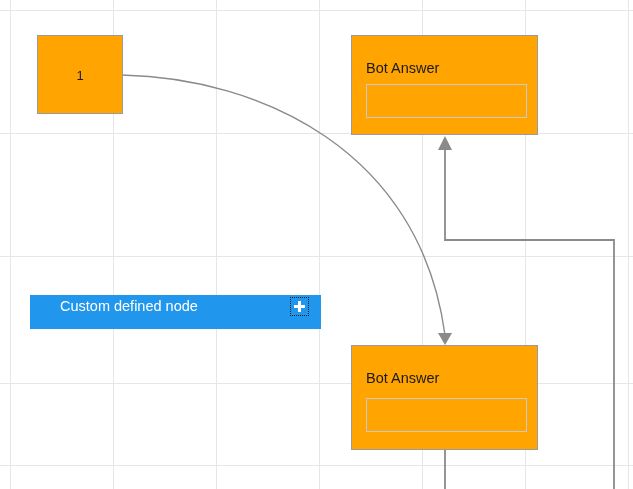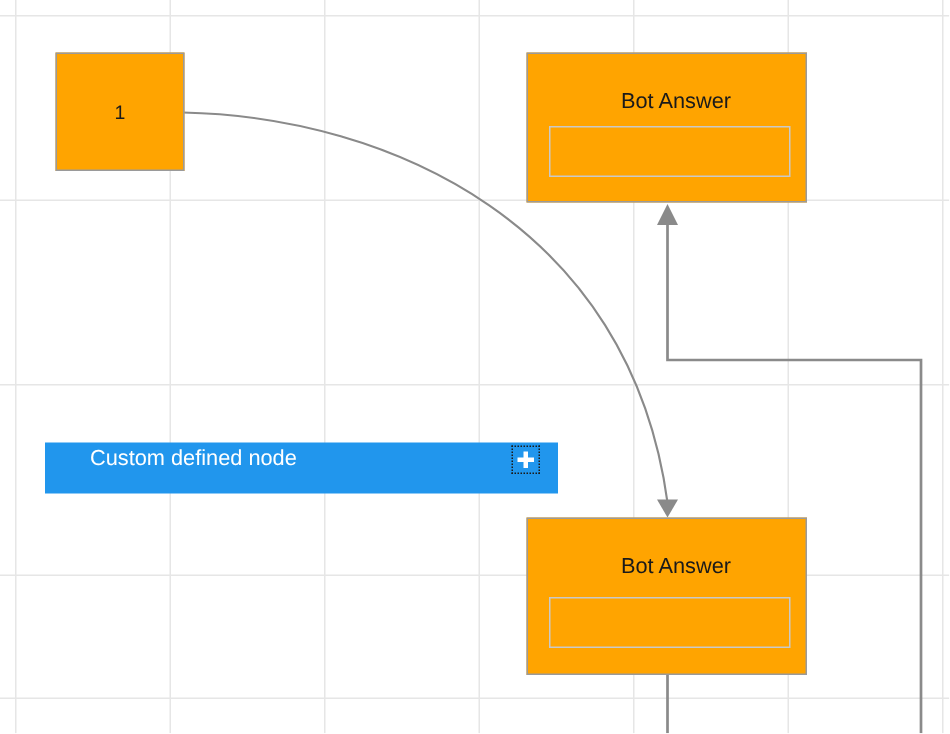--- a/index.html
+++ b/index.html
@@ -64,36 +64,35 @@
     line-height: 1;
   }
   .node-title {
     position: absolute;
     left: 14px;
     top: 25px;
     font-size: 14.5px;
     color: #1a1a1a;
     line-height: 1;
     white-space: nowrap;
-    margin-left: 48px;
   }
   .node-slot {
     position: absolute;
     box-sizing: border-box;
     left: 14px;
     right: 10px;
     border: 1px solid #c9c9c9;
     background: transparent;
   }
   
   #custom-node-bar {
     position: absolute;
     left: 30px;
     top: 295px;
-    width: 342px;
+    width: 291px;
     height: 34px;
     background: #2196ed;
     display: flex;
     align-items: center;
     justify-content: space-between;
     box-sizing: border-box;
     padding: 0 12px 12px 30px;
   }
   #custom-node-label {
     color: #ffffff;

